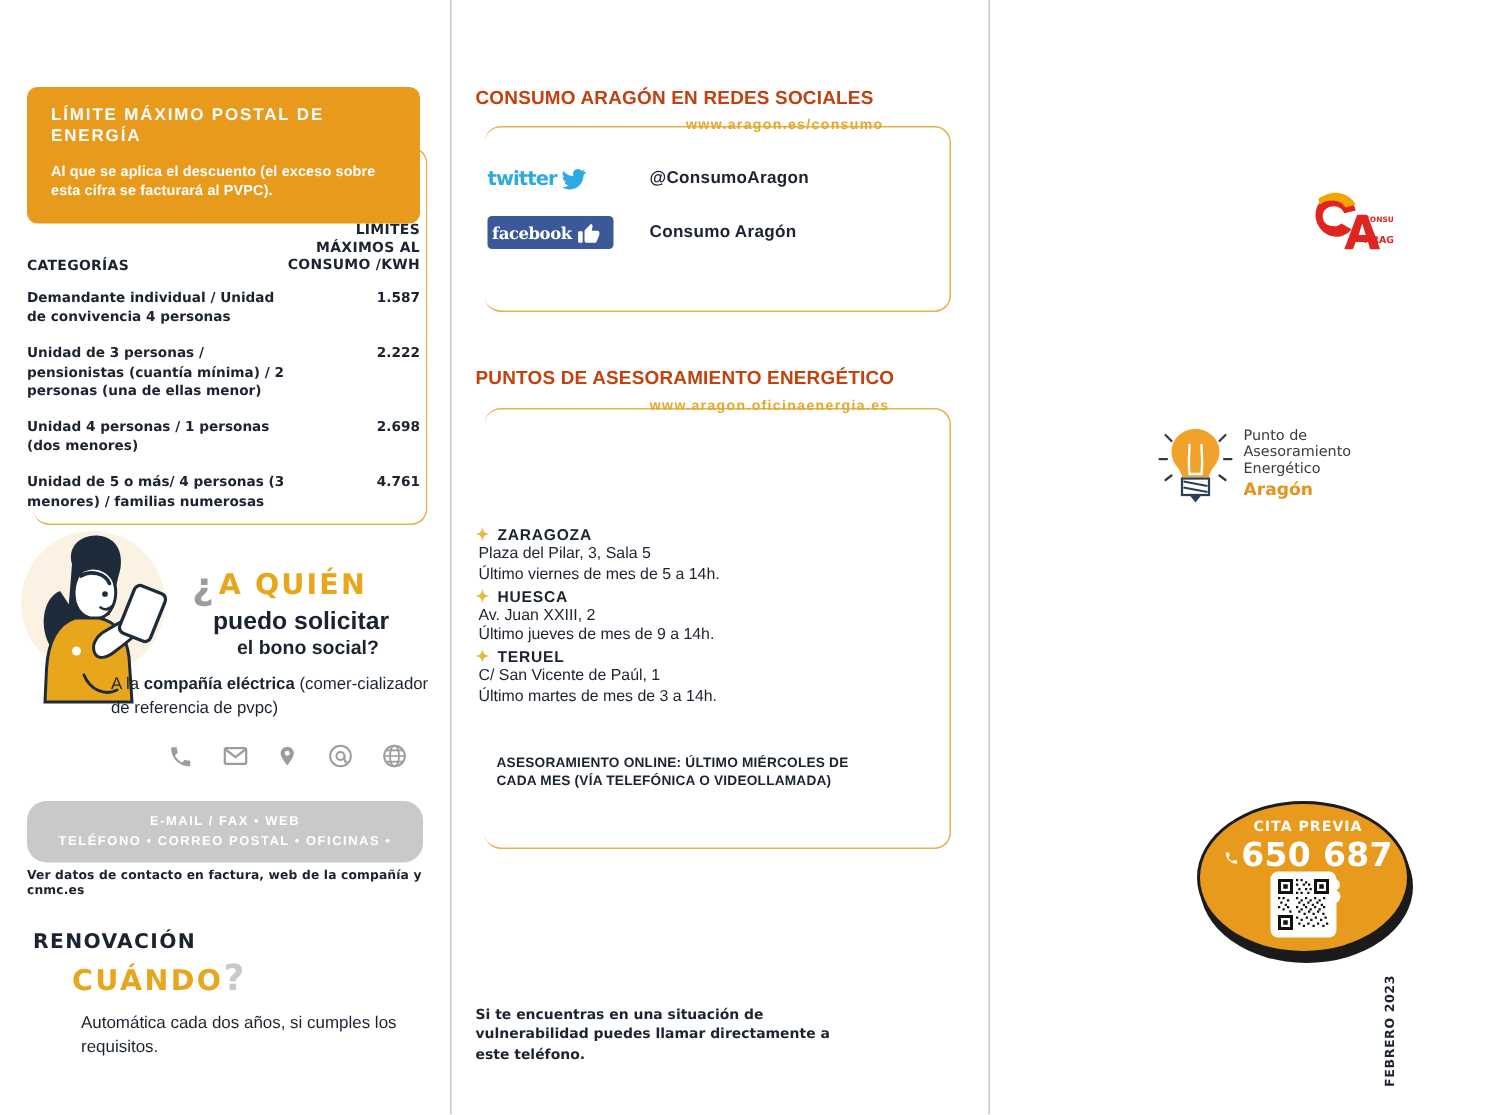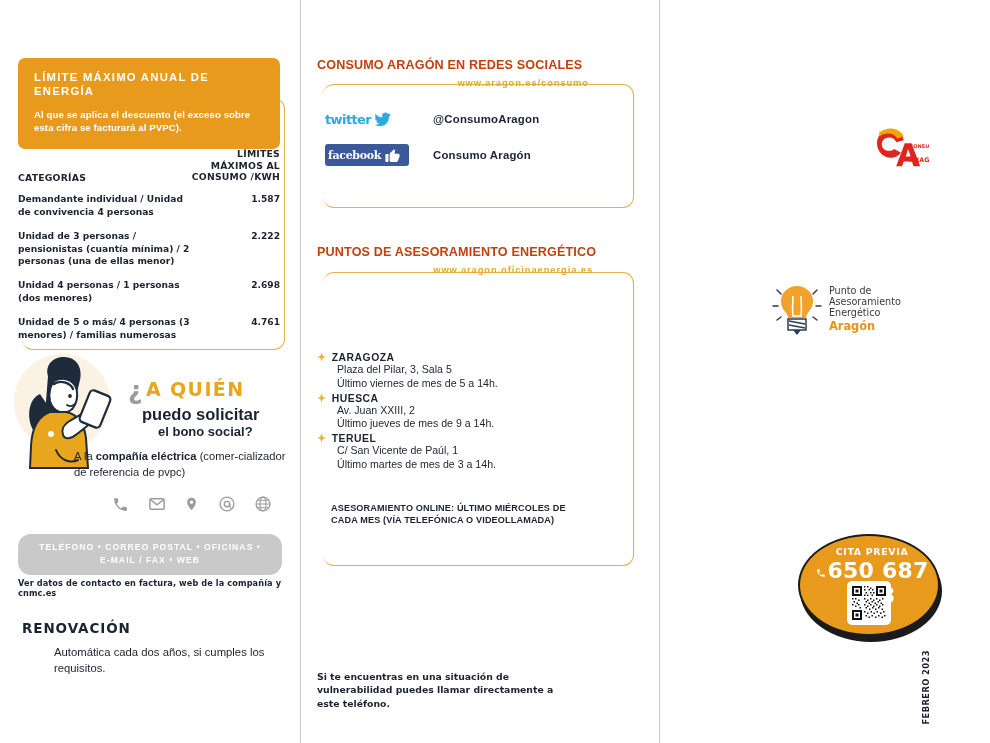--- a/index.html
+++ b/index.html
@@ -118,21 +118,21 @@
   }
   .pae-logo{position:absolute;left:470px;top:278px;width:140px;height:62px;display:flex;align-items:center;}
   .pae-txt{margin-left:6px;line-height:1.17;}
   .pae-txt div{font-size:9.6px;color:#3a3a3a;font-family:"DejaVu Sans",sans-serif;}
   .pae-txt .ar{color:#e8921c;font-weight:bold;font-size:11.4px;margin-top:1px;}
 
   .cities{position:absolute;left:16px;top:352px;width:300px;}
   .city{margin-bottom:2px;}
   .city-name{font-size:10.4px;font-weight:bold;letter-spacing:.5px;color:#1b2330;display:flex;align-items:center;}
   .spark{color:#e8b83c;margin-right:5px;font-size:11px;line-height:1;}
-  .city-line{font-size:10.6px;color:#1b2330;line-height:1.3;margin-left:20px;}
+  .city-line{font-size:10.6px;color:#1b2330;line-height:1.3;margin-left:2px;}
   .pae-online{
     position:absolute;left:30px;top:502px;width:280px;
     font-size:9.1px;font-weight:bold;letter-spacing:.15px;line-height:1.35;color:#1b2330;
   }
 
   .cita{
     position:absolute;left:497px;top:534px;width:148px;height:112px;
   }
   .cita-shadow{position:absolute;left:2px;top:6px;width:142px;height:102px;border-radius:50%;background:#1b1b1b;}
   .cita-body{position:absolute;left:0;top:0;width:142px;height:102px;border-radius:50%;background:#e89a1c;border:2px solid #1b1b1b;box-sizing:border-box;}
@@ -155,21 +155,21 @@
 </head>
 <body>
 
 <div class="sheet">
 
   <div class="panel panel-left">
 
     <div class="limit-bracket"></div>
 
     <div class="limit-box">
-      <div class="limit-title">LÍMITE MÁXIMO ANUAL DE ENERGÍA</div>
+      <div class="limit-title">LÍMITE MÁXIMO POSTAL DE ENERGÍA</div>
       <div class="limit-sub">Al que se aplica el descuento (el exceso sobre esta cifra se facturará al PVPC).</div>
     </div>
 
     <div class="table-wrap">
       <table class="tbl">
         <thead>
           <tr>
             <th class="c-cat">CATEGORÍAS</th>
             <th class="c-val">LÍMITES MÁXIMOS AL CONSUMO /KWH</th>
           </tr>
@@ -241,28 +241,31 @@
           <path d="M15.6 12v3c0 1.6 1 2.3 2.2 2.3" fill="none" stroke="#9c9c9c" stroke-width="1.8"></path>
         </svg>
       <svg width="18" height="18" viewBox="0 0 24 24">
           <circle cx="12" cy="12" r="9.2" fill="none" stroke="#9c9c9c" stroke-width="1.8"></circle>
           <ellipse cx="12" cy="12" rx="4" ry="9.2" fill="none" stroke="#9c9c9c" stroke-width="1.6"></ellipse>
           <path d="M3 12h18M4.6 7h14.8M4.6 17h14.8" stroke="#9c9c9c" stroke-width="1.5"></path>
         </svg>
     </div>
 
     <div class="chan-bar">
+      <div>E-MAIL / FAX  •  WEB</div>
       <div>TELÉFONO  •  CORREO POSTAL  •  OFICINAS  •</div>
-      <div>E-MAIL / FAX  •  WEB</div>
     </div>
 
     <div class="chan-note">Ver datos  de contacto en factura, web de la compañía y cnmc.es</div>
 
     <div class="renov">
       <div class="rn-l1">RENOVACIÓN</div>
+      <div class="rn-l2">
+        <span>CUÁNDO</span><span class="rn-q">?</span>
+      </div>
       <div class="rn-txt">Automática cada dos años, si cumples los requisitos.</div>
     </div>
   </div>
 
   <div class="panel panel-mid">
 
     <div class="soc-bracket"></div>
 
     <div class="sec-social">
       <div class="m-head">CONSUMO ARAGÓN EN REDES SOCIALES</div>

